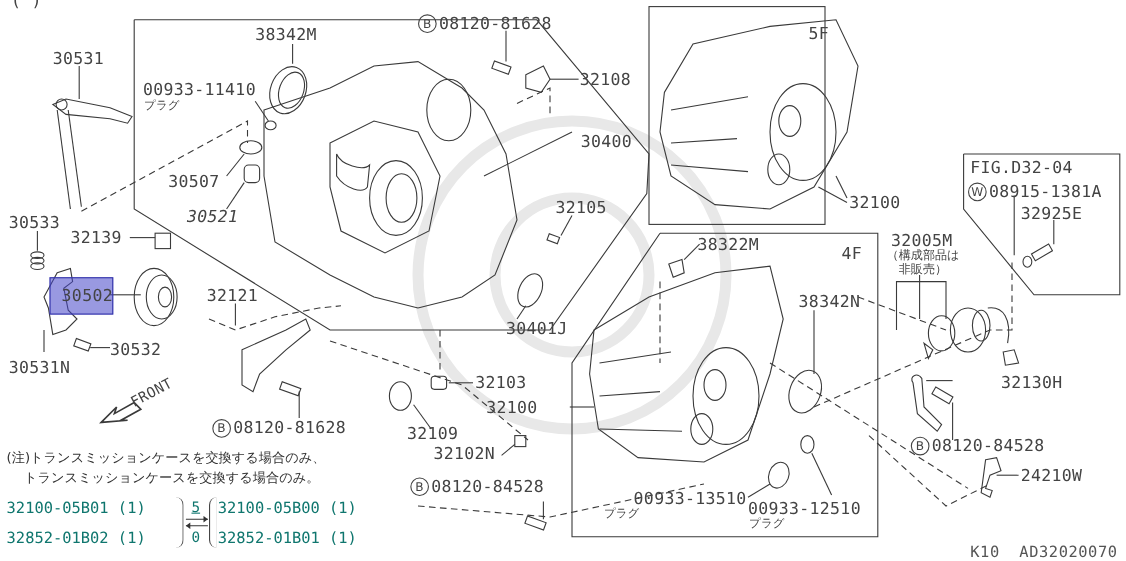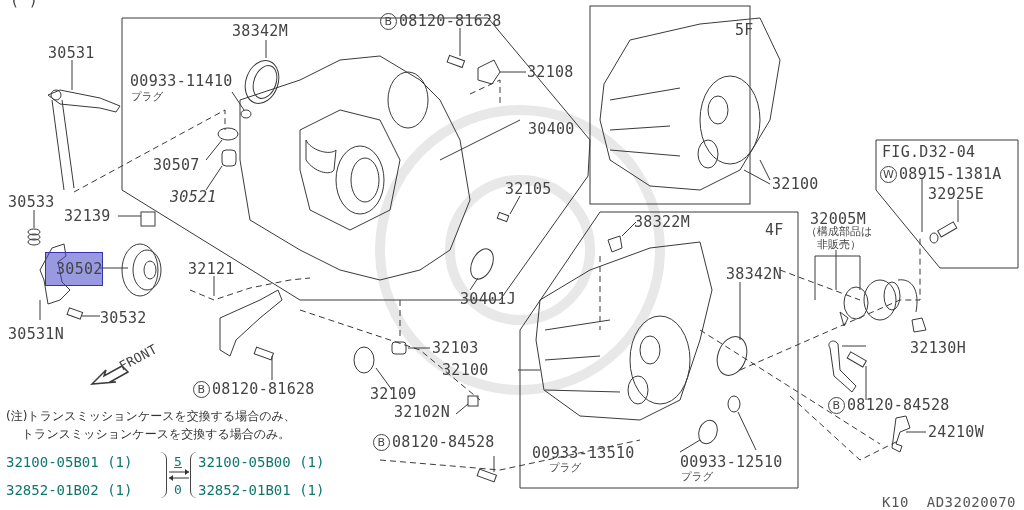--- a/index.html
+++ b/index.html
@@ -222,21 +222,21 @@
 <div class="lbl" style="left:188px;top:261px;">32121</div>
 <div class="lbl" style="left:100px;top:310px;">30532</div>
 <div class="lbl" style="left:8px;top:326px;">30531N</div>
 <div class="lbl" style="left:424px;top:291px;margin-left:36px;">30401J</div>
 <div class="lbl" style="left:432px;top:340px;">32103</div>
 <div class="lbl" style="left:442px;top:362px;">32100</div>
 <div class="lbl" style="left:193px;top:381px;"><span class="circ">B</span><span>08120-81628</span></div>
 <div class="lbl" style="left:370px;top:386px;">32109</div>
 <div class="lbl" style="left:394px;top:404px;">32102N</div>
 <div class="lbl" style="left:373px;top:434px;"><span class="circ">B</span><span>08120-84528</span></div>
-<div class="lbl" style="left:532px;top:445px;">00933-13510</div>
+<div class="lbl" style="left:576px;top:445px;">00933-13510</div>
 <div class="jp" style="left:549px;top:461px;">プラグ</div>
 <div class="lbl" style="left:680px;top:454px;">00933-12510</div>
 <div class="jp" style="left:681px;top:470px;">プラグ</div>
 <div class="lbl" style="left:634px;top:214px;">38322M</div>
 <div class="lbl" style="left:726px;top:266px;">38342N</div>
 <div class="lbl" style="left:772px;top:176px;">32100</div>
 <div class="lbl" style="left:810px;top:211px;">32005M</div>
 <div class="jp" style="left:806px;top:225px;white-space:pre;line-height:13px;font-size:11px;">（構成部品は
 　非販売）</div>
 <div class="lbl" style="left:880px;top:166px;"><span class="circ">W</span><span>08915-1381A</span></div>

